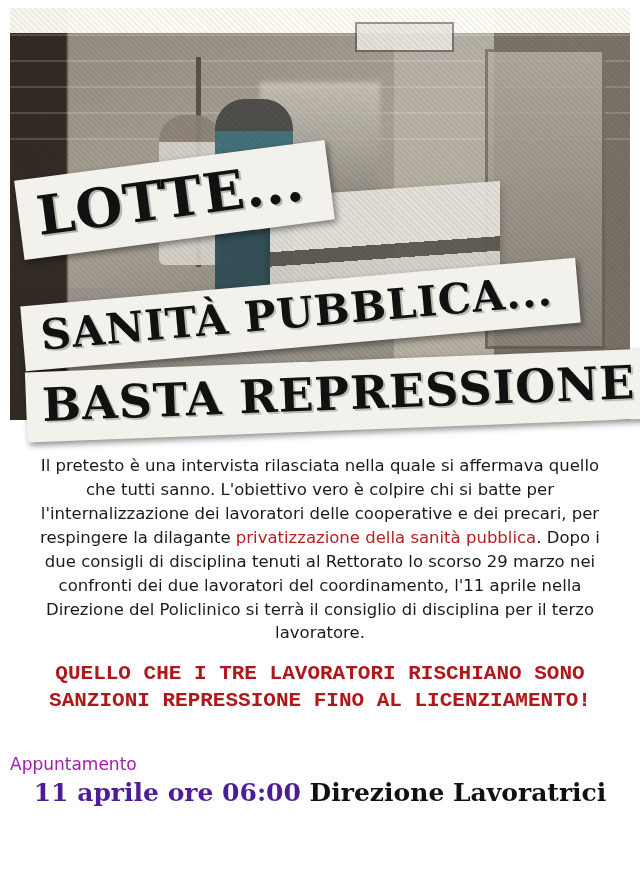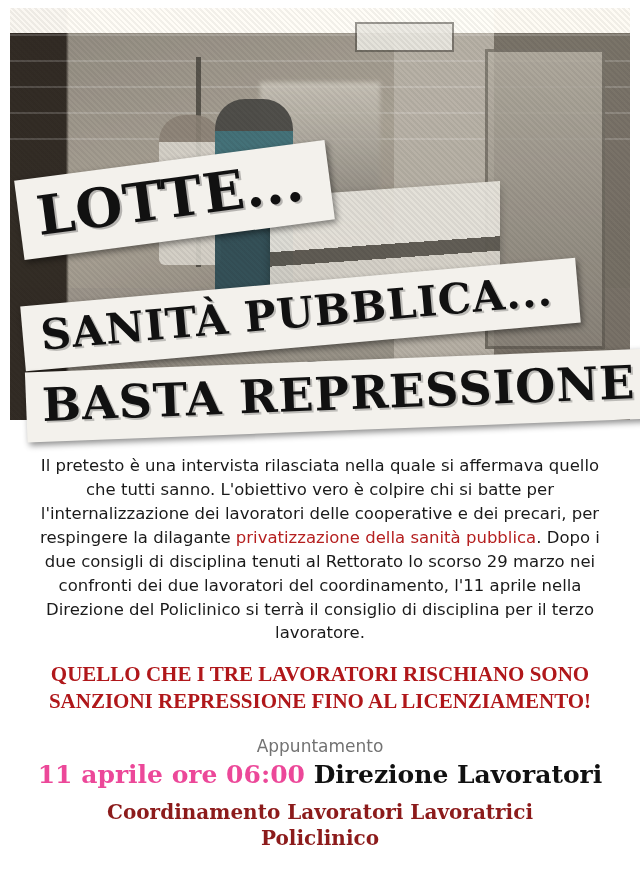--- a/index.html
+++ b/index.html
@@ -172,43 +172,42 @@
   }
   .body-block .red {
     color: #b51f1f;
   }
 
   .alert {
     width: 580px;
     margin: 16px auto 0 auto;
     text-align: center;
     color: #b0171a;
-    font-family: Liberation Serif, serif;
+    font-family: Liberation Mono, monospace;
     font-weight: bold;
     font-size: 21px;
     line-height: 1.25;
   }
 
   .appointment-label {
-    margin: 22px auto 2px auto;
-    text-align: center;
+    margin: 40px auto 2px auto;
     font-size: 17px;
-    color: #737373;
+    color: #a21caf;
     font-family: "DejaVu Sans", "Liberation Sans", sans-serif;
   }
 
   .when-line {
     text-align: center;
     font-family: "DejaVu Serif", "Liberation Serif", serif;
     font-weight: bold;
     font-size: 25px;
     color: #111;
     margin-top: 4px;
   }
-  .when-line .red { color: #ec4899; text-align: right; }
+  .when-line .red { color: #4c1d95; text-align: right; }
 
   .org {
     text-align: center;
     font-family: "DejaVu Serif", "Liberation Serif", serif;
     font-weight: bold;
     font-size: 20px;
     color: #8c1b1b;
     line-height: 1.3;
     margin-top: 10px;
   }
@@ -247,21 +246,17 @@
     <span>Il pretesto è una intervista rilasciata nella quale si affermava quello che tutti sanno. L'obiettivo vero è colpire chi si batte per l'internalizzazione dei lavoratori delle cooperative e dei precari, per respingere la dilagante </span><span class="red">privatizzazione della sanità pubblica</span><span>. Dopo i due consigli di disciplina tenuti al Rettorato lo scorso 29 marzo nei confronti dei due lavoratori del coordinamento, l'11 aprile nella Direzione del Policlinico si terrà il consiglio di disciplina per il terzo lavoratore.</span>
   </div>
 
   <div class="alert">
     <div>QUELLO CHE I TRE LAVORATORI RISCHIANO SONO</div>
     <div>SANZIONI REPRESSIONE FINO AL LICENZIAMENTO!</div>
   </div>
 
   <div class="appointment-label">Appuntamento</div>
   <div class="when-line">
-    <span class="red">11 aprile ore </span><span class="red">06:00</span><span> Direzione Lavoratori</span>
-  </div>
-
-  <div class="org">
-    <div>Coordinamento Lavoratori Lavoratrici</div>
-    <div>Policlinico</div>
-  </div>
+    <span class="red">11 aprile ore </span><span class="red">06:00</span><span> Direzione Lavoratrici</span>
+  </div>
+
 
 </div>
 
 </body></html>

